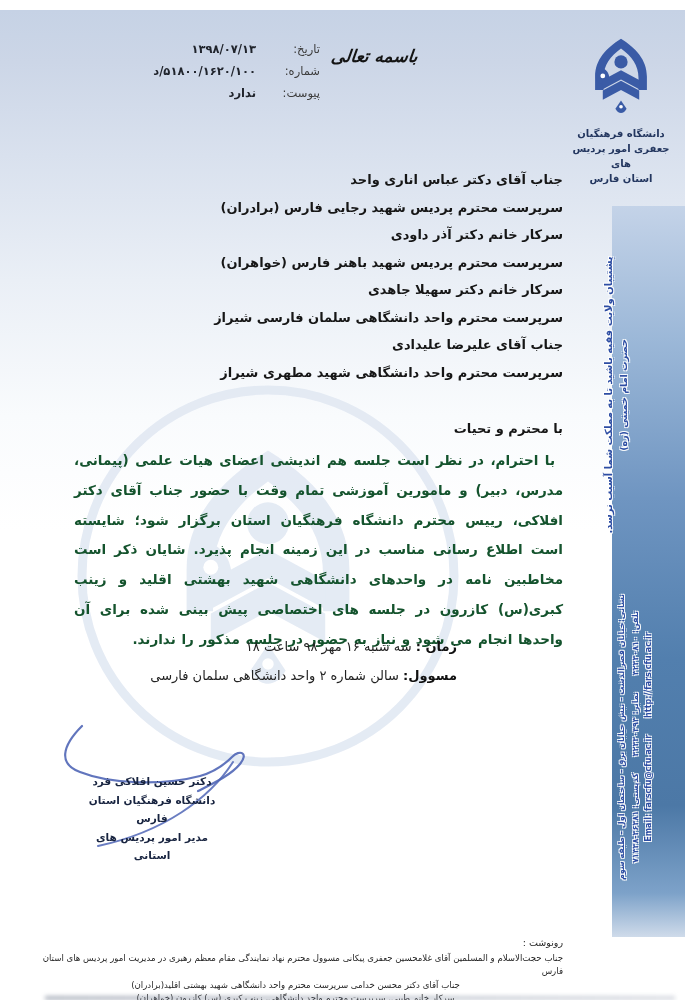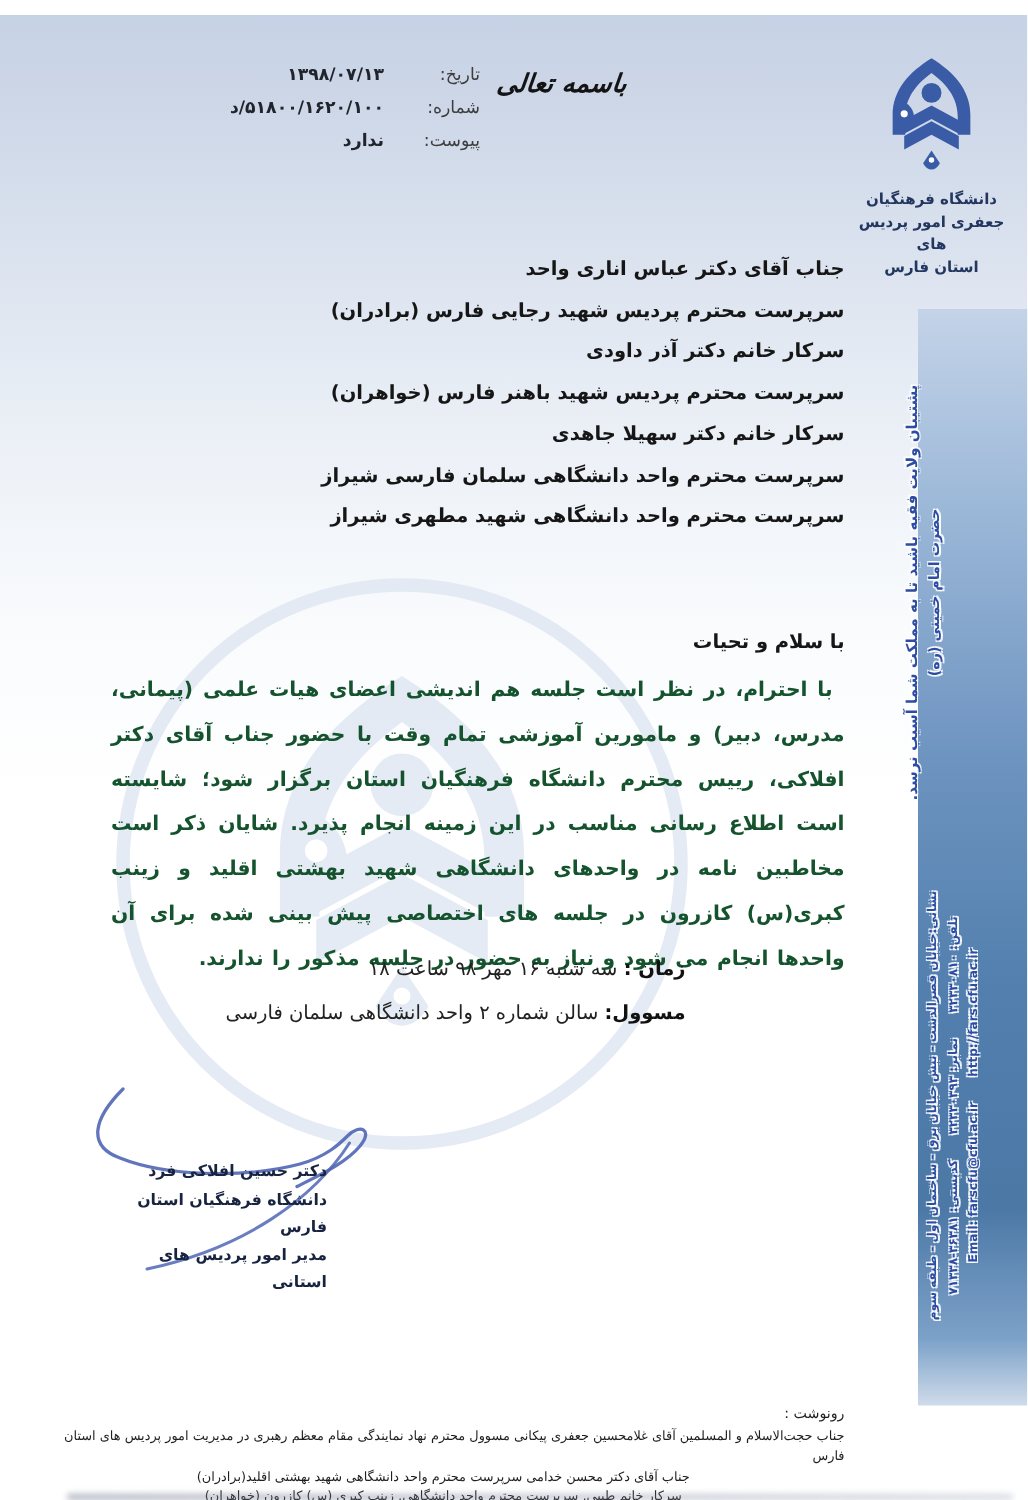--- a/index.html
+++ b/index.html
@@ -38,21 +38,21 @@
   .v-address .seg{padding:0 7px;}
   
   .recipients{position:absolute; right:122px; left:120px; top:166px; direction:rtl; text-align:right;
     font-size:13px; font-weight:bold; line-height:27.5px; color:#161616;}
   .salutation{position:absolute; right:122px; top:421px; direction:rtl; font-size:13px; font-weight:bold; color:#161616;}
   .body-par{position:absolute; right:122px; left:74px; top:446px; direction:rtl; text-align:justify;
     font-size:13.5px; font-weight:bold; line-height:29.8px; color:#14532d; text-indent:8px; word-spacing:1px;}
   .schedule{position:absolute; right:228px; top:632px; direction:rtl; text-align:right; font-size:13px; line-height:29px; color:#222;}
   .schedule b{font-weight:bold; color:#111;}
   
-  .sig-block{position:absolute; left:86px; top:772px; width:132px; direction:rtl; text-align:right;
+  .sig-block{position:absolute; left:86px; top:772px; width:132px; direction:rtl; text-align:center;
     font-size:10.5px; font-weight:bold; line-height:18.5px; color:#17233f;}
   .sig-stroke{position:absolute; left:52px; top:706px; width:240px; height:150px;}
   
   .footer{position:absolute; left:28px; right:122px; top:936px; direction:rtl; color:#1f1f1f;
     font-size:8.6px; line-height:13.5px;}
   .footer .label{font-size:9.5px; text-align:right; margin-bottom:2px;}
   .footer .l1{text-align:right;}
   .footer .l2,.footer .l3{text-align:center;}
   .bottom-blur{position:absolute; left:45px; right:10px; bottom:0; height:4px;
     background:linear-gradient(90deg,rgba(110,120,140,.55),rgba(140,150,170,.35)); filter:blur(2px);}
@@ -134,24 +134,25 @@
     </div>
   </div>
 
   <div class="recipients">
     <div>جناب آقای  دکتر عباس اناری واحد</div>
     <div>سرپرست  محترم پردیس شهید رجایی فارس (برادران)</div>
     <div>سرکار خانم دکتر آذر داودی</div>
     <div>سرپرست محترم پردیس شهید باهنر فارس (خواهران)</div>
     <div>سرکار خانم دکتر سهیلا جاهدی</div>
     <div>سرپرست محترم واحد دانشگاهی  سلمان فارسی شیراز</div>
+    <div>جناب آقای علیرضا علیدادی</div>
     <div>سرپرست محترم واحد دانشگاهی شهید مطهری شیراز</div>
   </div>
 
-  <div class="salutation">با سلام و تحیات</div>
+  <div class="salutation">با محترم و تحیات</div>
   <div class="body-par">با احترام، در نظر است جلسه هم اندیشی اعضای هیات علمی (پیمانی، مدرس، دبیر) و مامورین آموزشی تمام وقت با حضور جناب آقای دکتر افلاکی، رییس محترم دانشگاه فرهنگیان استان برگزار شود؛ شایسته است اطلاع رسانی مناسب در این زمینه انجام پذیرد. شایان ذکر است مخاطبین نامه در واحدهای دانشگاهی شهید بهشتی اقلید و زینب کبری(س) کازرون در جلسه های اختصاصی پیش بینی شده برای آن واحدها انجام می شود و نیاز به حضور در جلسه مذکور را ندارند.</div>
 
   <div class="schedule">
     <div>
       <b>زمان :</b>
       <span>سه شنبه ۱۶ مهر ۹۸ ساعت ۱۸</span>
     </div>
     <div>
       <b>مسوول:</b>
       <span>سالن شماره ۲ واحد دانشگاهی سلمان فارسی</span>

